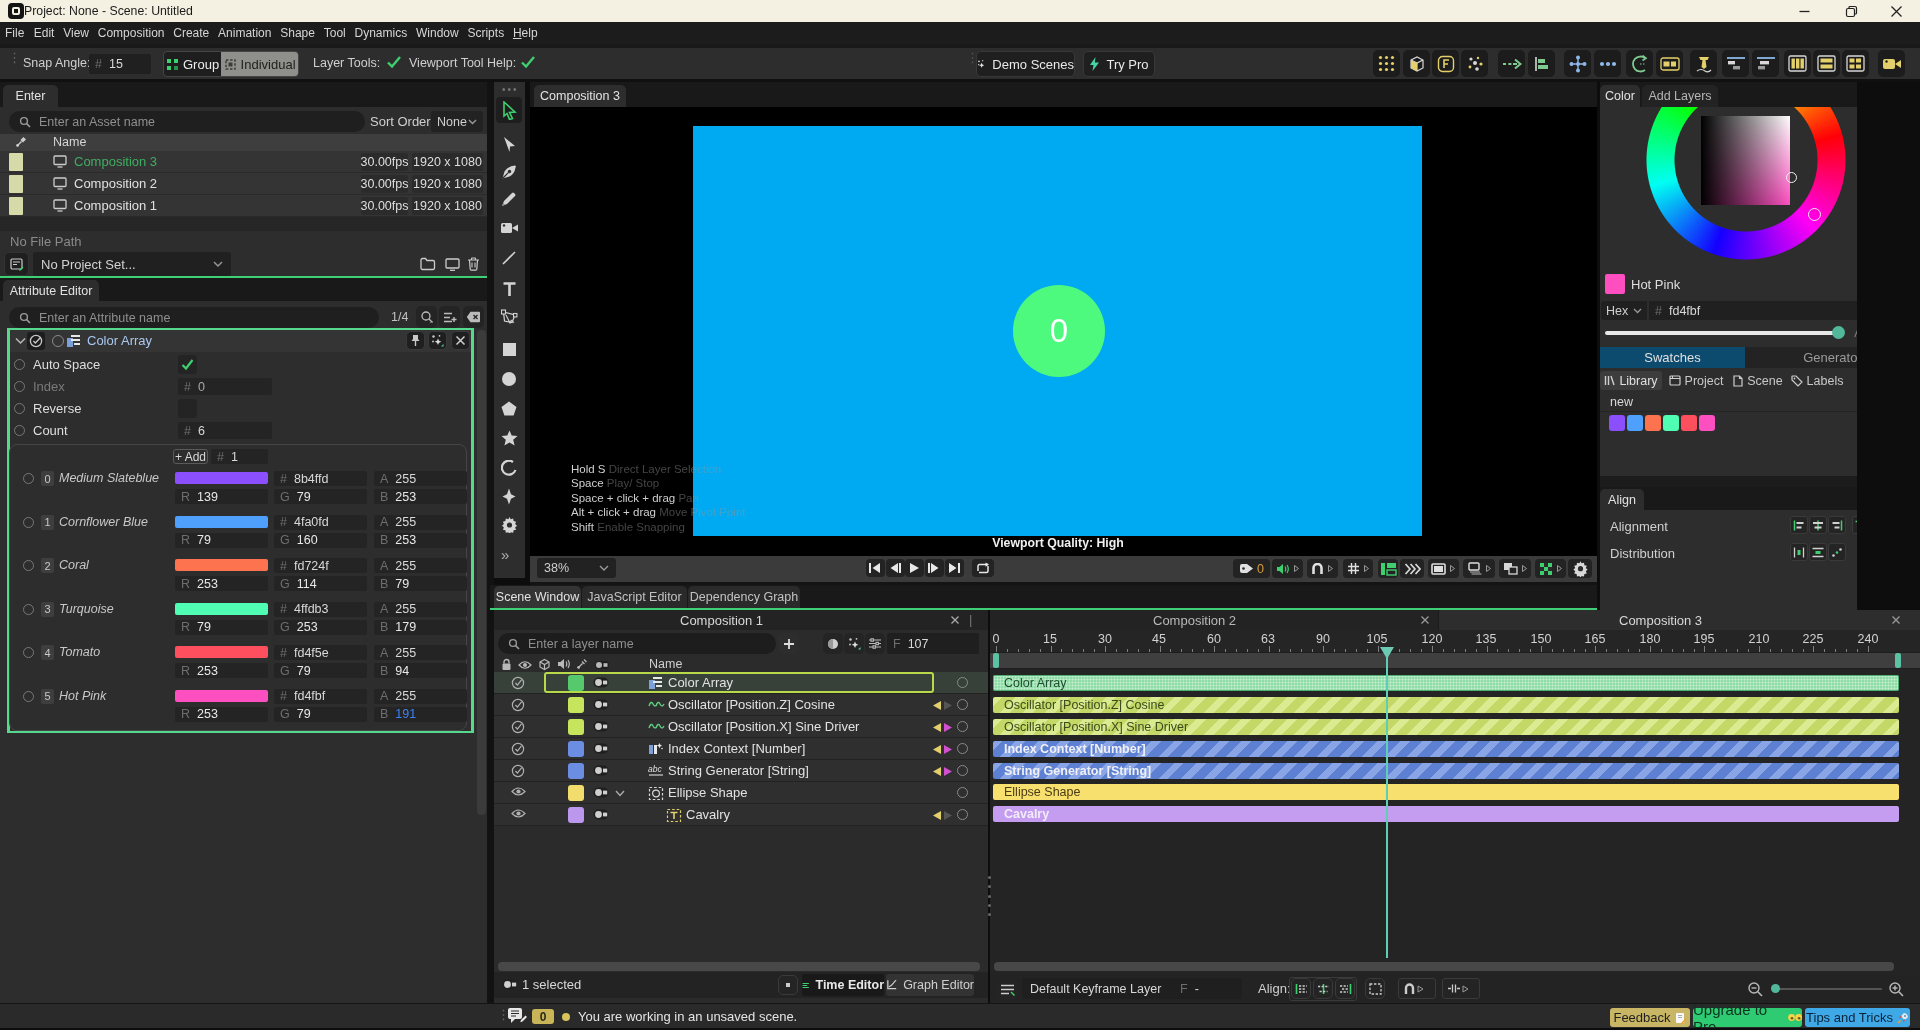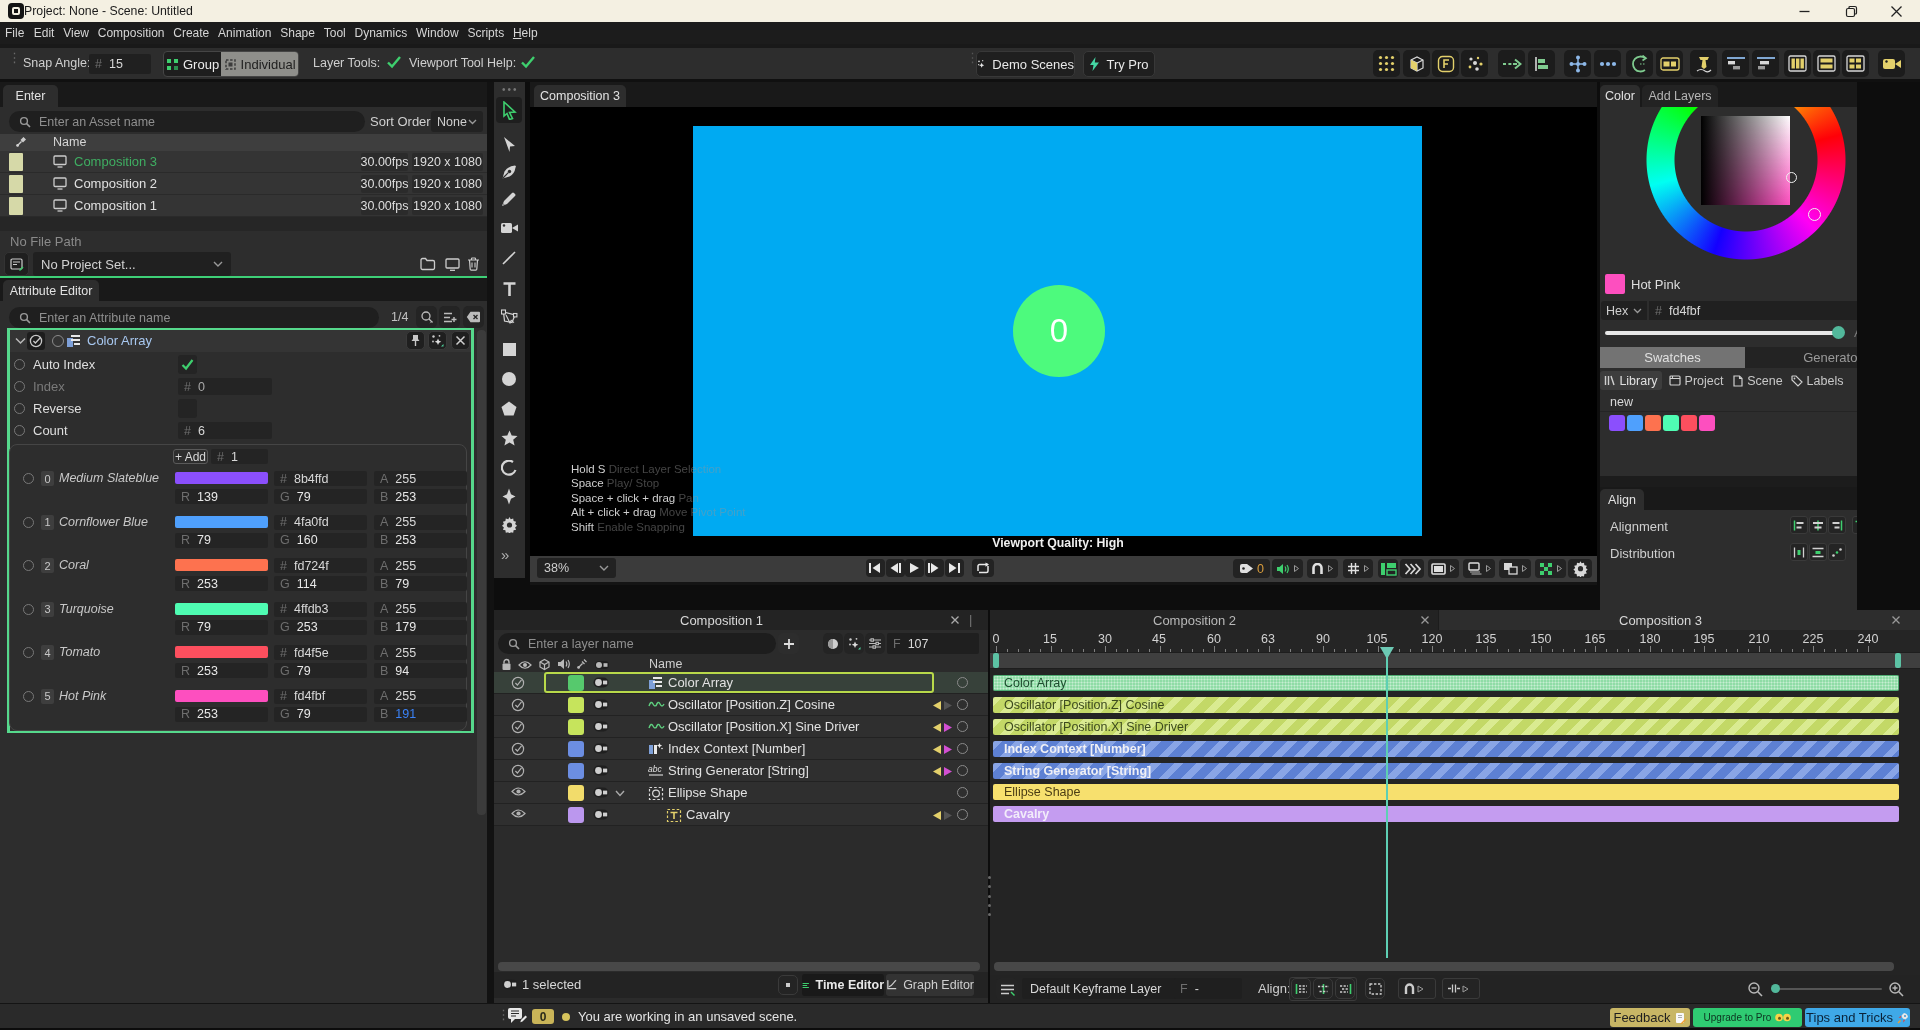--- a/index.html
+++ b/index.html
@@ -374,21 +374,21 @@
                 <path d="M10 12.5 l2.5-2.5 v2.5 z" fill="#4fd6a0"></path>
               </svg>
             </div>
   <div class="ibtn" style="left:441px;top:1px;width:19px;height:19px;background:#1f1f1f;border:1px solid #3a3a3a;">
     <svg width="11" height="11" viewBox="0 0 11 11">
                 <path d="M1.5 1.5 L9.5 9.5 M9.5 1.5 L1.5 9.5" stroke="#d0d0d0" stroke-width="1.5"></path>
               </svg>
             </div>
 </div>
 <div class="abs" style="left:12px;top:31px;width:11px;height:11px;border:1.4px solid #787878;border-radius:50%;"></div>
-          <div class="abs" style="left:31px;top:29px;color:#dedede;font-size:13px;">Auto Index</div>
+          <div class="abs" style="left:31px;top:29px;color:#dedede;font-size:13px;">Auto Space</div>
           <div class="abs" style="left:176px;top:27px;width:19px;height:19px;background:#242424;border-radius:3px;">
             <svg style="margin:2px 0 0 2px;" width="15" height="15" viewBox="0 0 15 15">
               <path d="M2.5 8 L6 11.5 L12.5 3" fill="none" stroke="#3ecf6e" stroke-width="2.2"></path>
             </svg>
           </div>
 <div class="abs" style="left:12px;top:53px;width:11px;height:11px;border:1.4px solid #787878;border-radius:50%;"></div>
           <div class="abs" style="left:31px;top:51px;color:#7a7a7a;font-size:13px;">Index</div>
           <div class="fld" style="left:176px;top:50px;width:94px;height:17px;">
             <span class="pre">#</span>
             <span style="color:#a8a8a8">0</span>
@@ -788,20 +788,26 @@
             <path d="M1.5 1.5 L5.5 4.5 L1.5 7.5 Z" fill="none" stroke="#9a9a9a" stroke-width="1"></path>
           </svg>
         </div>
 <div class="abs" style="left:1038px;top:7px;width:24px;height:19px;background:#232323;border-radius:4px;display:flex;align-items:center;justify-content:center;gap:3px;">
           <svg width="17" height="17" viewBox="0 0 17 17">
             <path d="M8.5 1.2 l1.1 2.1 2.4-.5 .4 2.4 2.4 .6 -1 2.2 1.8 1.6 -1.8 1.6 1 2.2 -2.4 .6 -.4 2.4 -2.4-.5 -1.1 2.1 -1.1-2.1 -2.4 .5 -.4-2.4 -2.4-.6 1-2.2 -1.8-1.6 1.8-1.6 -1-2.2 2.4-.6 .4-2.4 2.4 .5 Z" fill="#d8d8d8"></path>
             <circle cx="8.5" cy="8.7" r="2.6" fill="#2d2d2d"></circle>
           </svg>
         </div>
 </div>
+</div>
+<div class="tabbar" style="left:490px;top:585px;width:1107px;height:25px;">
+  <div class="tab" style="left:4px;top:1px;width:87px;height:22px;background:#343434;">Scene Window</div>
+  <div class="tab" style="left:92px;top:1px;width:105px;height:22px;background:#2a2a2a;color:#c2c2c2;">JavaScript Editor</div>
+  <div class="tab" style="left:198px;top:1px;width:112px;height:22px;background:#2a2a2a;color:#c2c2c2;">Dependency Graph</div>
+  <div class="abs" style="left:0;top:23px;width:1107px;height:2px;background:#3ecf77;"></div>
 </div>
 <div class="abs" style="left:494px;top:610px;width:494px;height:393px;background:#2b2b2b;">
 <div class="tabbar" style="left:0;top:0;width:494px;height:20px;background:#232323;">
 <div class="abs" style="left:186px;top:3px;color:#d8d8d8;font-size:13px;">Composition 1</div>
 <svg class="abs" style="left:456px;top:5px;" width="10" height="10" viewBox="0 0 10 10">
           <path d="M1.5 1.5 L8.5 8.5 M8.5 1.5 L1.5 8.5" stroke="#aaa" stroke-width="1.3"></path>
         </svg>
 <div class="abs" style="left:475px;top:2px;color:#777;font-size:13px;">|</div>
 </div>
 <div class="abs" style="left:4px;top:23px;width:278px;height:21px;background:#1d1d1d;border-radius:11px;display:flex;align-items:center;padding:0 10px;gap:8px;">
@@ -1337,21 +1343,21 @@
 <div class="abs" style="left:1px;top:219px;width:46px;height:19px;background:#202020;border-radius:3px 0 0 3px;color:#cfcfcf;font-size:12.5px;display:flex;align-items:center;padding:0 5px;justify-content:space-between;">Hex
   <svg width="9" height="6" viewBox="0 0 9 6">
           <path d="M1 1 L4.5 4.5 L8 1" fill="none" stroke="#999" stroke-width="1.3"></path>
         </svg></div>
 <div class="fld" style="left:49px;top:219px;width:245px;height:19px;background:#202020;border-radius:0 3px 3px 0;"><span class="pre">#</span>fd4fbf</div>
 <div class="abs" style="left:5px;top:249px;width:235px;height:4px;background:#e8e8e8;border-radius:2px;"></div>
 <div class="abs" style="left:232px;top:244px;width:13px;height:13px;border-radius:50%;background:#52b89b;"></div>
 <div class="abs" style="left:254px;top:243px;color:#7a7a7a;font-size:13.5px;">A</div>
 <div class="abs" style="left:268px;top:243px;color:#e2e2e2;font-size:13.5px;">255</div>
 <div class="abs" style="left:0;top:265px;width:320px;height:21px;background:#232323;">
-  <div class="abs" style="left:0;top:0;width:145px;height:21px;background:#737373;color:#e0e0e0;font-size:13px;display:flex;align-items:center;justify-content:center;">Swatches</div>
+  <div class="abs" style="left:0;top:0;width:145px;height:21px;background:#0c4a6e;color:#e0e0e0;font-size:13px;display:flex;align-items:center;justify-content:center;">Swatches</div>
   <div class="abs" style="left:145px;top:0;width:175px;height:21px;color:#9a9a9a;font-size:13px;display:flex;align-items:center;justify-content:center;">Generator</div>
 </div>
 <div class="abs" style="left:0;top:289px;width:320px;height:20px;">
   <div class="abs" style="left:0;top:0;width:62px;height:19px;background:#3d3d3d;border-radius:3px;display:flex;align-items:center;justify-content:center;gap:4px;color:#e0e0e0;font-size:12.5px;">
     <svg width="11" height="11" viewBox="0 0 11 11">
             <path d="M1.5 1 V10 M4.5 1 V10 M7 1 L10 10" stroke="#cfcfcf" stroke-width="1.4"></path>
           </svg>Library</div>
   <div class="abs" style="left:64px;top:0;width:64px;height:19px;display:flex;align-items:center;justify-content:center;gap:4px;color:#c8c8c8;font-size:12.5px;">
     <svg width="12" height="11" viewBox="0 0 12 11">
             <rect x="1" y="1" width="10" height="9" rx="1" fill="none" stroke="#cfcfcf" stroke-width="1.2"></rect>
@@ -1468,21 +1474,21 @@
       </div>
   <div class="abs" style="left:532px;top:5px;width:22px;height:15px;background:#c9b458;border-radius:3px;color:#2a2a1a;font-size:12px;font-weight:bold;display:flex;align-items:center;justify-content:center;">0</div>
   <div class="abs" style="left:562px;top:9px;width:8px;height:8px;border-radius:50%;background:#d6c35c;"></div>
   <div class="abs" style="left:578px;top:5px;color:#e4e4e4;font-size:13px;">You are working in an unsaved scene.</div>
   <div class="abs" style="left:1610px;top:4px;width:80px;height:19px;background:#c8b665;border-radius:3px;color:#1f1f1f;font-size:13px;display:flex;align-items:center;justify-content:center;gap:4px;">Feedback
     <svg width="12" height="12" viewBox="0 0 12 12">
           <rect x="1" y="1" width="8" height="10" rx="1" fill="#f8f8f8"></rect>
           <path d="M3 3.5 h4 M3 5.5 h4" stroke="#999" stroke-width="0.8"></path>
           <path d="M6 11 l4.5-4.5 1 1 L7 12 l-1.5 .5 z" fill="#f0a030"></path>
         </svg></div>
-  <div class="abs" style="left:1693px;top:4px;width:109px;height:19px;background:#2fcb72;border-radius:3px;color:#0d3320;font-size:10px;display:flex;align-items:center;justify-content:center;gap:4px;">Upgrade to Pro
+  <div class="abs" style="left:1693px;top:4px;width:109px;height:19px;background:#2fcb72;border-radius:3px;color:#0d3320;font-size:15px;display:flex;align-items:center;justify-content:center;gap:4px;">Upgrade to Pro
     <svg width="16" height="11" viewBox="0 0 16 11">
           <circle cx="4" cy="5.5" r="3.8" fill="#f8d348"></circle>
           <circle cx="12" cy="5.5" r="3.8" fill="#f8d348"></circle>
           <circle cx="4.5" cy="6.3" r="1.5" fill="#6a5a15"></circle>
           <circle cx="12.5" cy="6.3" r="1.5" fill="#6a5a15"></circle>
         </svg></div>
   <div class="abs" style="left:1805px;top:4px;width:105px;height:19px;background:#3fa9e8;border-radius:3px;color:#0a2238;font-size:13px;display:flex;align-items:center;justify-content:center;gap:4px;">Tips and Tricks
     <svg width="12" height="12" viewBox="0 0 12 12">
           <path d="M7 1 Q10.5 1.5 11 5 L8.5 7.5 Q5 7 4.5 3.5 Z" fill="#e8e8e8"></path>
           <circle cx="8" cy="4" r="1" fill="#4090c8"></circle>

